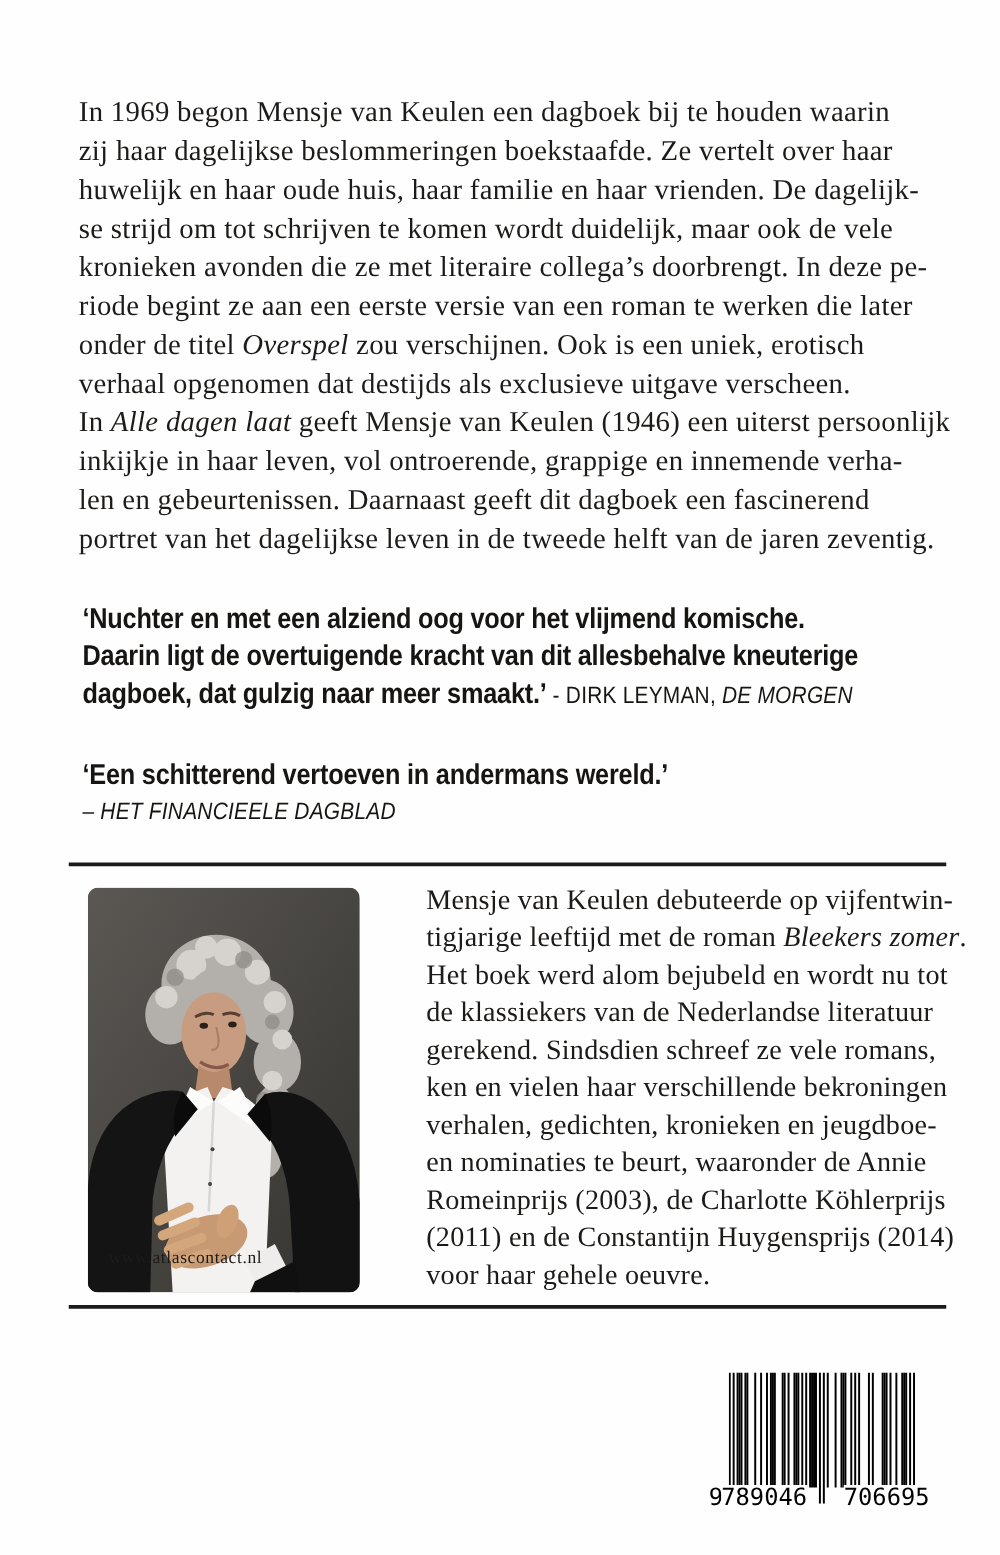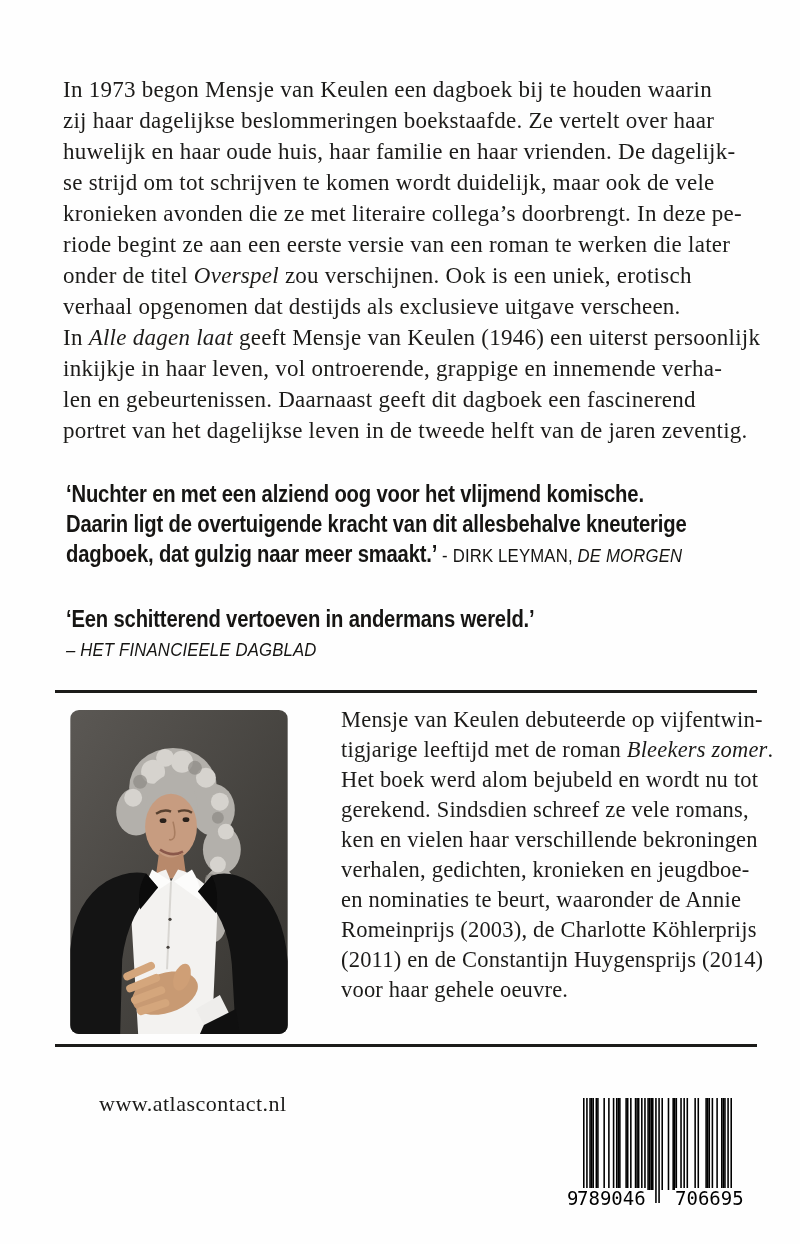--- a/index.html
+++ b/index.html
@@ -32,38 +32,38 @@
   .rule { background:#1c1b19; height:3px; width:702px; left:55px; }
   .rule1 { top:690px; }
   .rule2 { top:1044px; }
 
   
   .photo { left:70px; top:710px; width:218px; height:324px; border-radius:9px; overflow:hidden; }
   .photo svg { display:block; }
   .bio { left:307px; top:705px; width:450px; font-size:22.5px; line-height:30px; letter-spacing:0.2px;margin-left:34px; }
   .bio .line { white-space:nowrap; height:30px; }
 
-  .website { left:87px; top:1091px; font-size:22px; letter-spacing:0.5px;margin-left:12px; }
+  .website { left:87px; top:999px; font-size:14px; letter-spacing:0.5px; }
 
   
   .barcode { left:567px; top:1098px; width:175px; height:112px; }
   .bc-bars { position:absolute; left:16px; top:0; }
   .bc-digit { position:absolute; top:90px; font-family:"DejaVu Sans Mono", monospace;
               font-size:19px; color:#000; background:#fefefe; line-height:20px; }
   .bc-d1 { left:0; }
   .bc-d2 { left:10px; }
   .bc-d3 { left:96px;margin-left:12px; }
 </style>
 </head>
 <body>
 
 <div>
 
   <div class="abs synopsis">
-    <div class="line">In 1973 begon Mensje van Keulen een dagboek bij te houden waarin</div>
+    <div class="line">In 1969 begon Mensje van Keulen een dagboek bij te houden waarin</div>
     <div class="line">zij haar dagelijkse beslommeringen boekstaafde. Ze vertelt over haar</div>
     <div class="line">huwelijk en haar oude huis, haar familie en haar vrienden. De dagelijk-</div>
     <div class="line">se strijd om tot schrijven te komen wordt duidelijk, maar ook de vele</div>
     <div class="line">kronieken avonden die ze met literaire collega’s doorbrengt. In deze pe-</div>
     <div class="line">riode begint ze aan een eerste versie van een roman te werken die later</div>
     <div class="line"><span>onder de titel </span><span class="it">Overspel</span><span> zou verschijnen. Ook is een uniek, erotisch</span></div>
     <div class="line">verhaal opgenomen dat destijds als exclusieve uitgave verscheen.</div>
     <div class="line"><span>In </span><span class="it">Alle dagen laat</span><span> geeft Mensje van Keulen (1946) een uiterst persoonlijk</span></div>
     <div class="line">inkijkje in haar leven, vol ontroerende, grappige en innemende verha-</div>
     <div class="line">len en gebeurtenissen. Daarnaast geeft dit dagboek een fascinerend</div>
@@ -153,20 +153,21 @@
       <ellipse cx="112" cy="268" rx="8" ry="14" fill="#cf9f76" transform="rotate(20 112 268)"></ellipse>
       <path d="M126,300 L150,286 L160,306 L136,320 Z" fill="#eeedeb"></path>
       <path d="M130,325 L134,316 L166,300 L170,325 Z" fill="#101010"></path>
     </svg>
   </div>
 
   <div class="abs bio">
     <div class="line">Mensje van Keulen debuteerde op vijfentwin-</div>
     <div class="line"><span>tigjarige leeftijd met de roman </span><span class="it">Bleekers zomer</span><span>.</span></div>
     <div class="line">Het boek werd alom bejubeld en wordt nu tot</div>
+    <div class="line">de klassiekers van de Nederlandse literatuur</div>
     <div class="line">gerekend. Sindsdien schreef ze vele romans,</div>
     <div class="line">ken en vielen haar verschillende bekroningen</div>
     <div class="line">verhalen, gedichten, kronieken en jeugdboe-</div>
     <div class="line">en nominaties te beurt, waaronder de Annie</div>
     <div class="line">Romeinprijs (2003), de Charlotte Köhlerprijs</div>
     <div class="line">(2011) en de Constantijn Huygensprijs (2014)</div>
     <div class="line">voor haar gehele oeuvre.</div>
   </div>
 
   <div class="abs rule rule2"></div>

